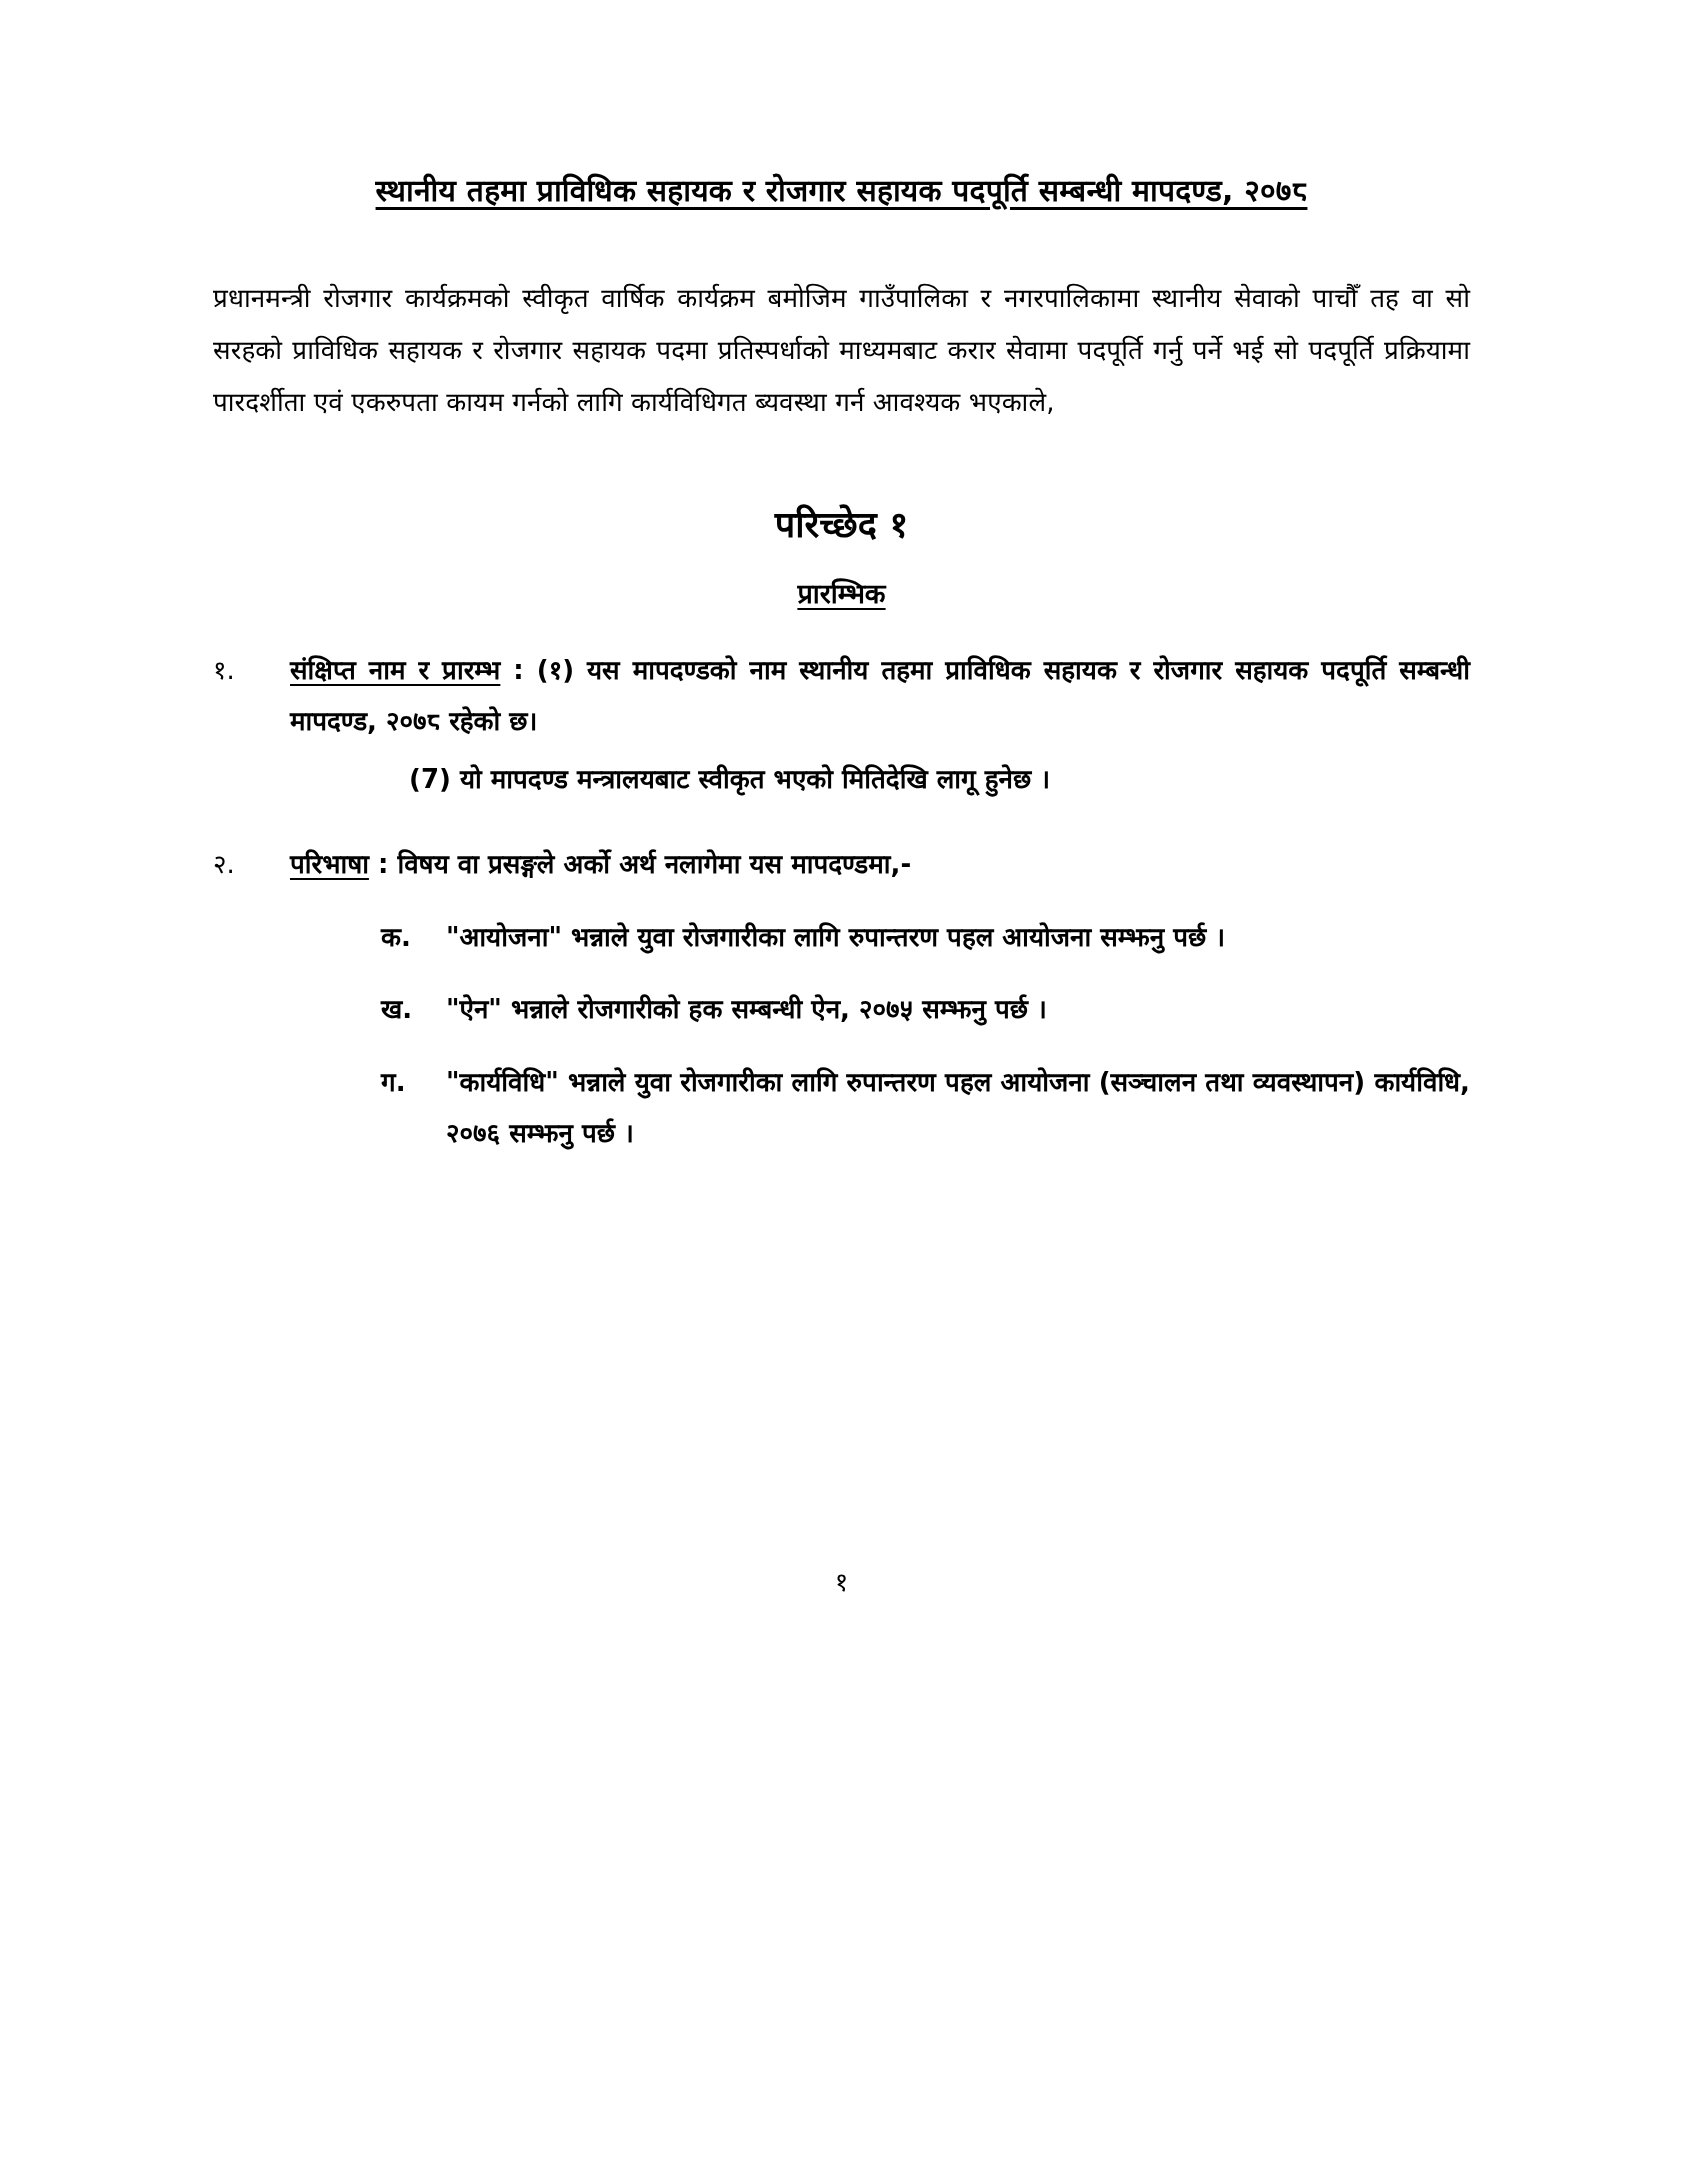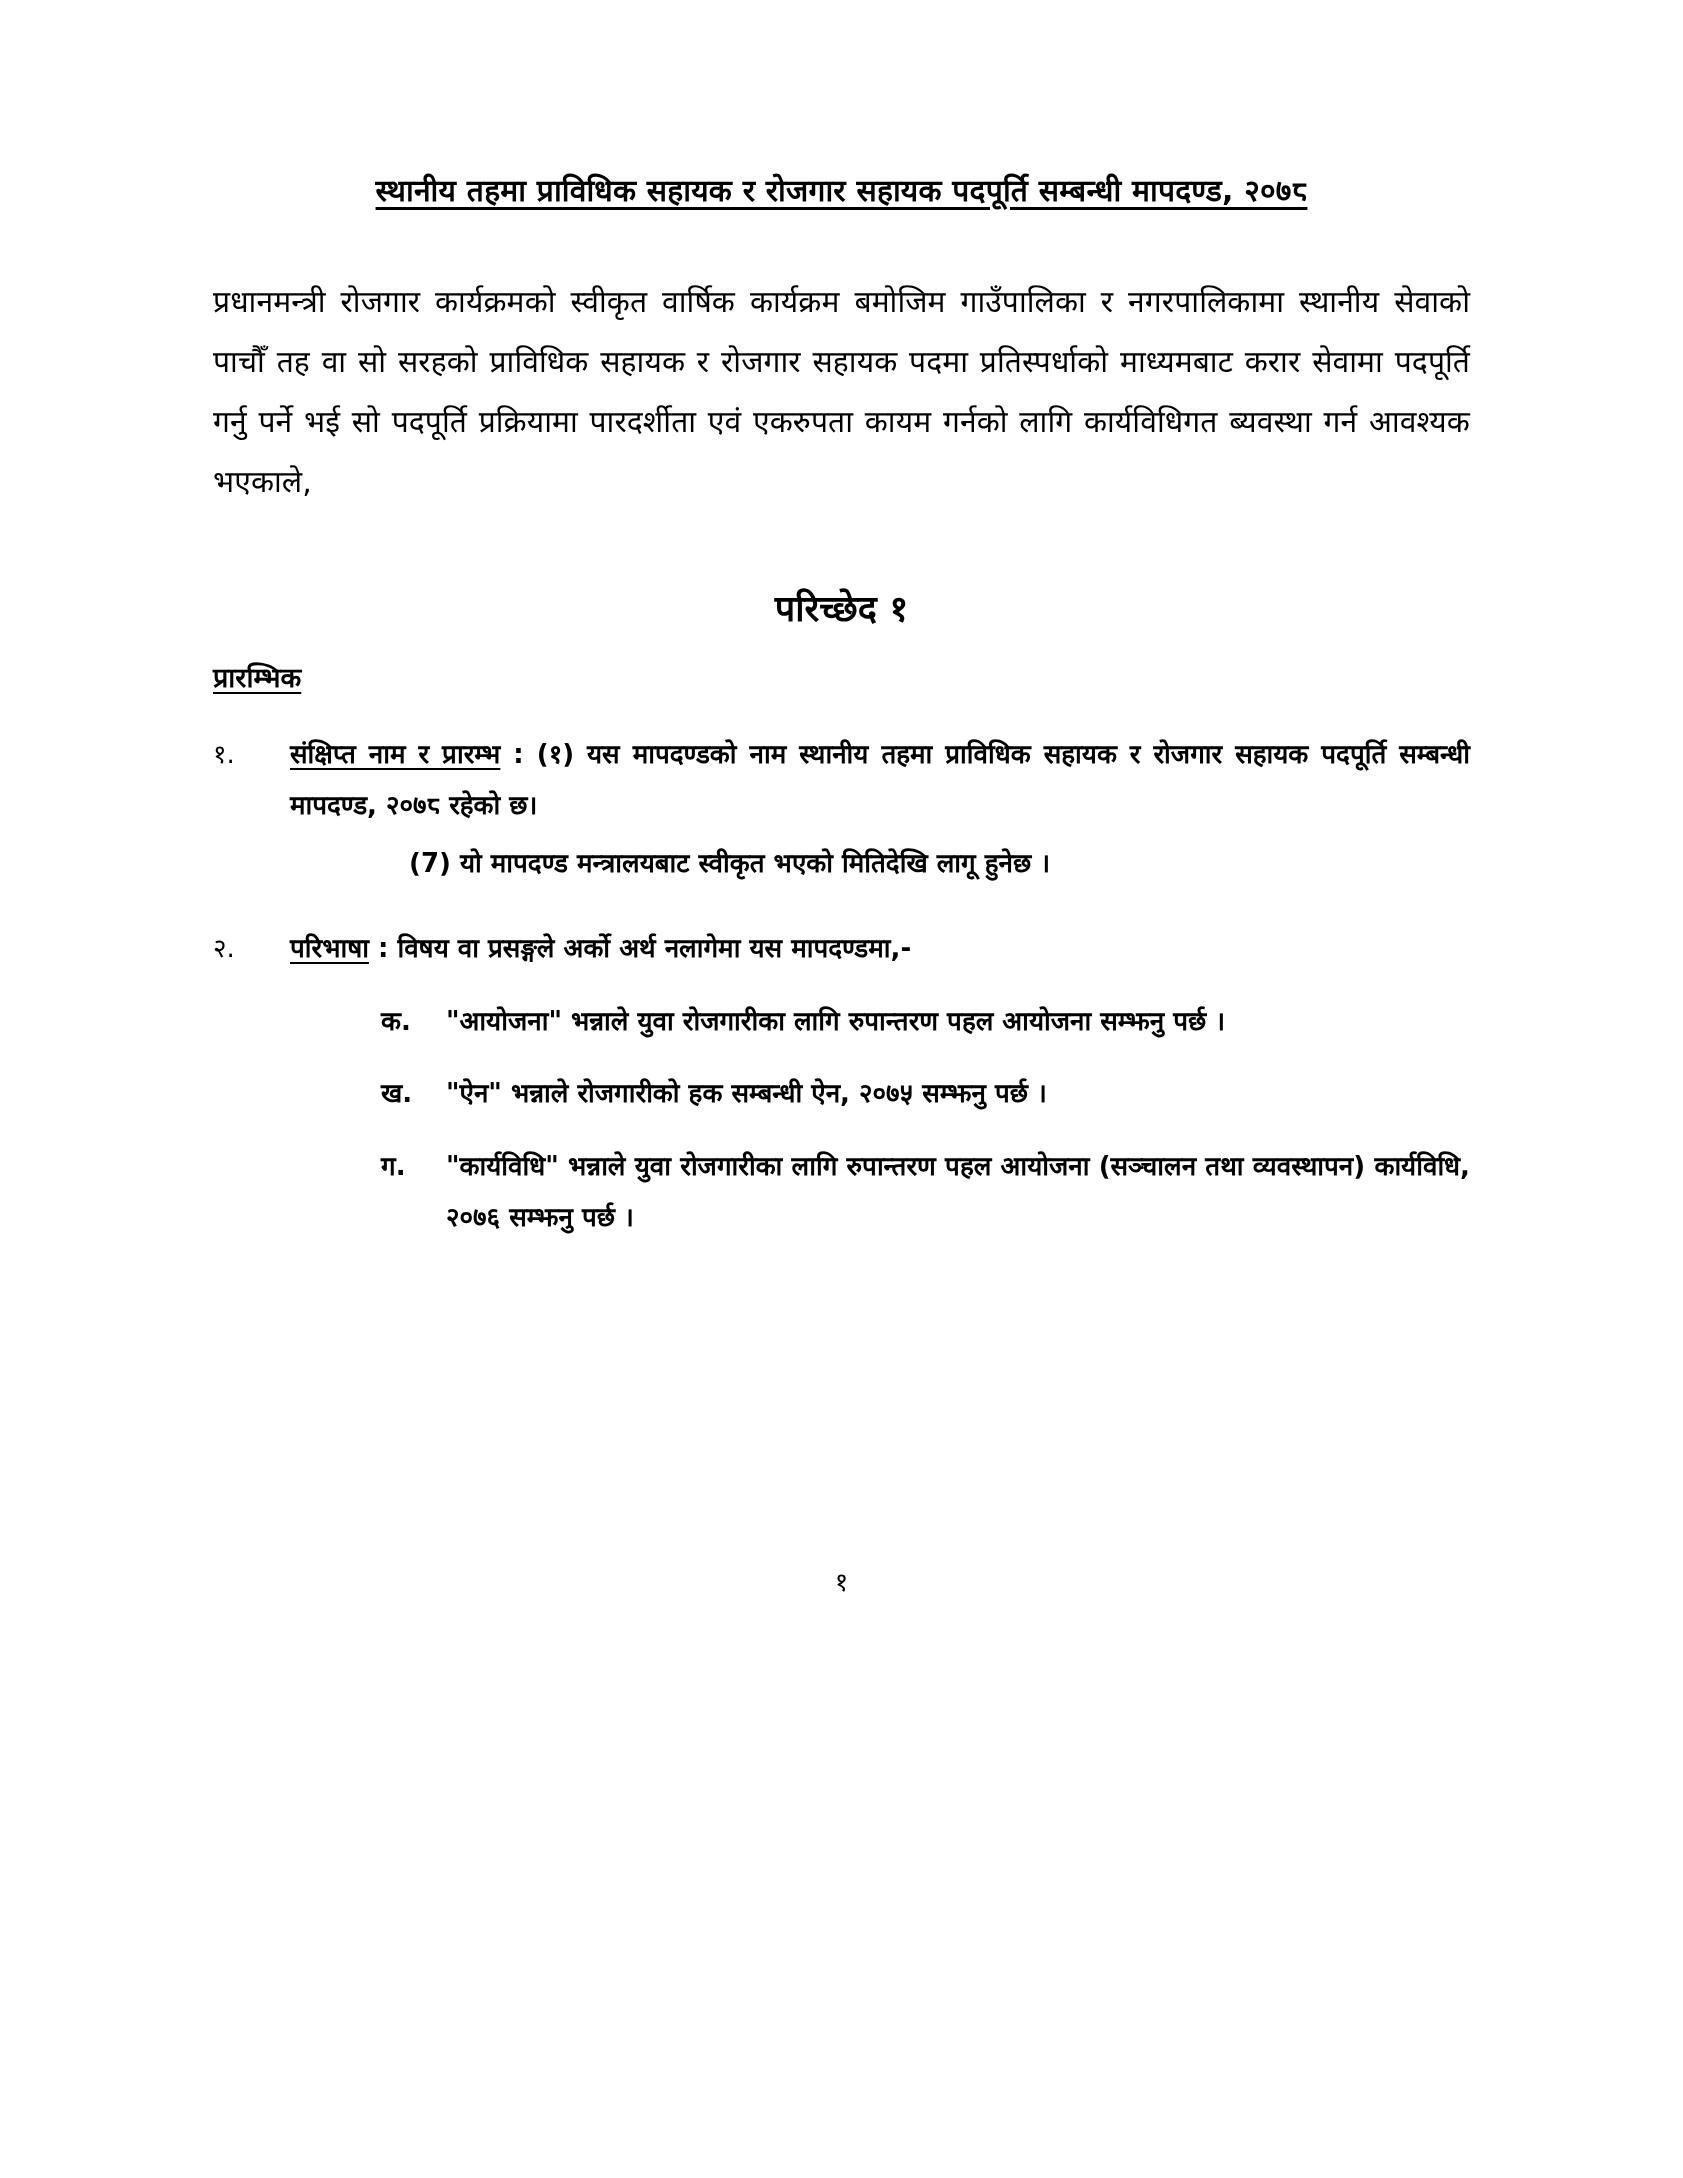--- a/index.html
+++ b/index.html
@@ -31,38 +31,39 @@
     line-height: 1.5;
     margin: 0 0 14px 0;
   }
   .approval-line {
     text-align: right;
     font-size: 26px;
     margin: 73px 12px 0 0;
     letter-spacing: 0.2px;
   }
   p.body-para {
-    font-size: 30px;
+    font-size: 26px;
     line-height: 2.0;
     text-align: justify;
     text-justify: inter-word;
     margin: 59px 0 0 0;
     letter-spacing: 0.1px;
   }
   p.body-para.second {
     margin-top: 10px;
     text-indent: 109px;
   }
   .chapter-heading {
     text-align: center;
     font-size: 36px;
     font-weight: bold;
     margin: 71px 0 0 0;
   }
   .chapter-subheading {
+    text-align: center;
     font-size: 27px;
     font-weight: bold;
     text-decoration: underline;
     text-underline-offset: 5px;
     margin: 26px 0 0 0;
   }
   .clause {
     display: flex;
     align-items: flex-start;
     margin: 34px 0 0 0;

